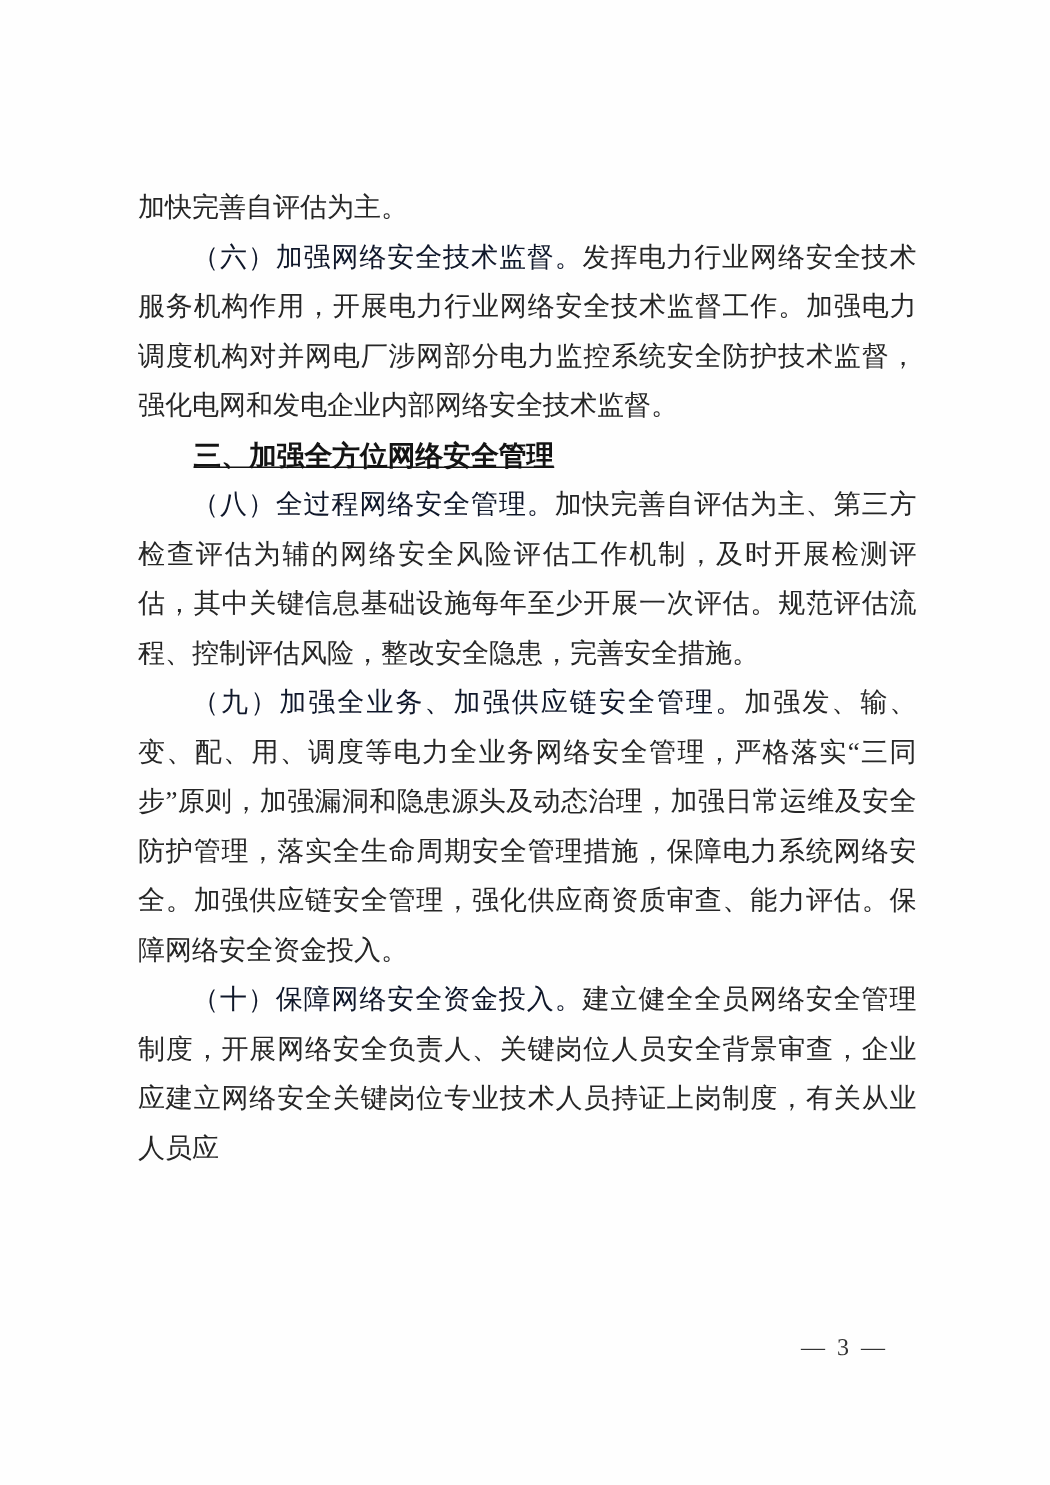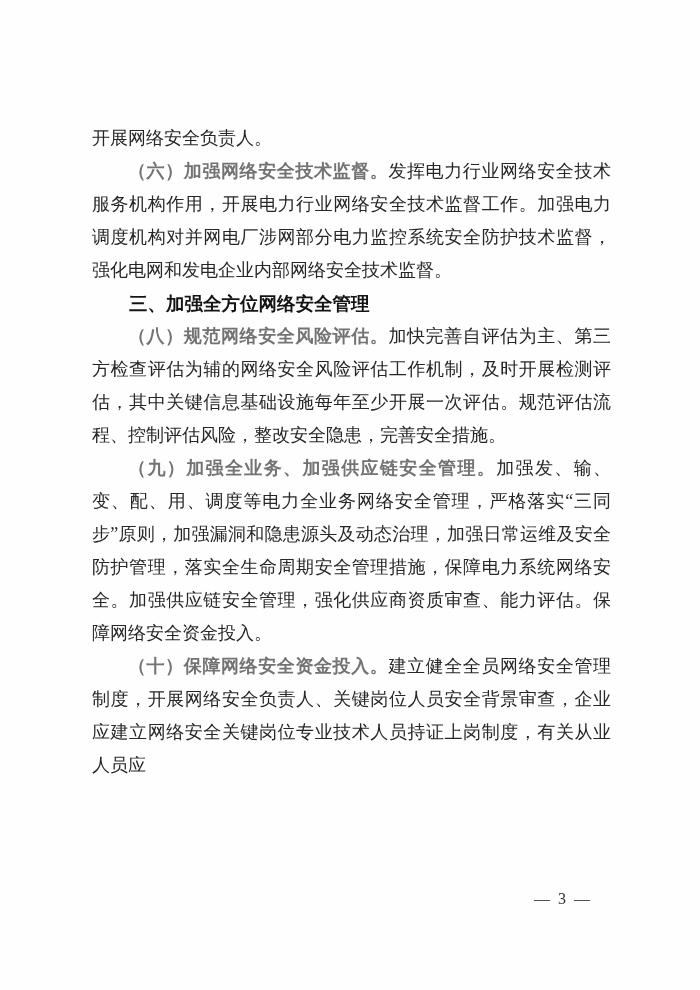--- a/index.html
+++ b/index.html
@@ -33,24 +33,25 @@
   }
   .para.continuation {
     text-indent: 0;
   }
   .para.heading {
     font-family: "Liberation Sans", "DejaVu Sans", sans-serif;
     font-weight: 700;
     font-size: 18.5px;
     color: #141414;
     text-align: left;
+    text-decoration: underline;
   }
   .lead {
-    font-weight: 700;
-    color: #737373;
+    font-weight: 400;
+    color: #0f172a;
   }
   .page-number {
     position: absolute;
     top: 888px;
     left: 0;
     width: 100%;
     box-sizing: border-box;
     padding-right: 108px;
     text-align: right;
     font-size: 16px;
@@ -58,21 +59,21 @@
     color: #333333;
     letter-spacing: 2px;
     font-family: "Liberation Serif", "DejaVu Serif", serif;
   }
 </style>
 </head>
 <body>
 
 <div class="page">
   <div class="content" id="doc-body">
-      <p class="para continuation">开展网络安全负责人。</p>
+      <p class="para continuation">加快完善自评估为主。</p>
       <p class="para item"><span class="lead">（六）加强网络安全技术监督。</span>发挥电力行业网络安全技术服务机构作用，开展电力行业网络安全技术监督工作。加强电力调度机构对并网电厂涉网部分电力监控系统安全防护技术监督，强化电网和发电企业内部网络安全技术监督。</p>
       <p class="para heading">三、加强全方位网络安全管理</p>
-      <p class="para item"><span class="lead">（八）规范网络安全风险评估。</span>加快完善自评估为主、第三方检查评估为辅的网络安全风险评估工作机制，及时开展检测评估，其中关键信息基础设施每年至少开展一次评估。规范评估流程、控制评估风险，整改安全隐患，完善安全措施。</p>
+      <p class="para item"><span class="lead">（八）全过程网络安全管理。</span>加快完善自评估为主、第三方检查评估为辅的网络安全风险评估工作机制，及时开展检测评估，其中关键信息基础设施每年至少开展一次评估。规范评估流程、控制评估风险，整改安全隐患，完善安全措施。</p>
       <p class="para item"><span class="lead">（九）加强全业务、加强供应链安全管理。</span>加强发、输、变、配、用、调度等电力全业务网络安全管理，严格落实“三同步”原则，加强漏洞和隐患源头及动态治理，加强日常运维及安全防护管理，落实全生命周期安全管理措施，保障电力系统网络安全。加强供应链安全管理，强化供应商资质审查、能力评估。保障网络安全资金投入。</p>
       <p class="para item"><span class="lead">（十）保障网络安全资金投入。</span>建立健全全员网络安全管理制度，开展网络安全负责人、关键岗位人员安全背景审查，企业应建立网络安全关键岗位专业技术人员持证上岗制度，有关从业人员应</p>
     </div>
   <div class="page-number">— 3 —</div>
 </div>
 
 </body></html>

